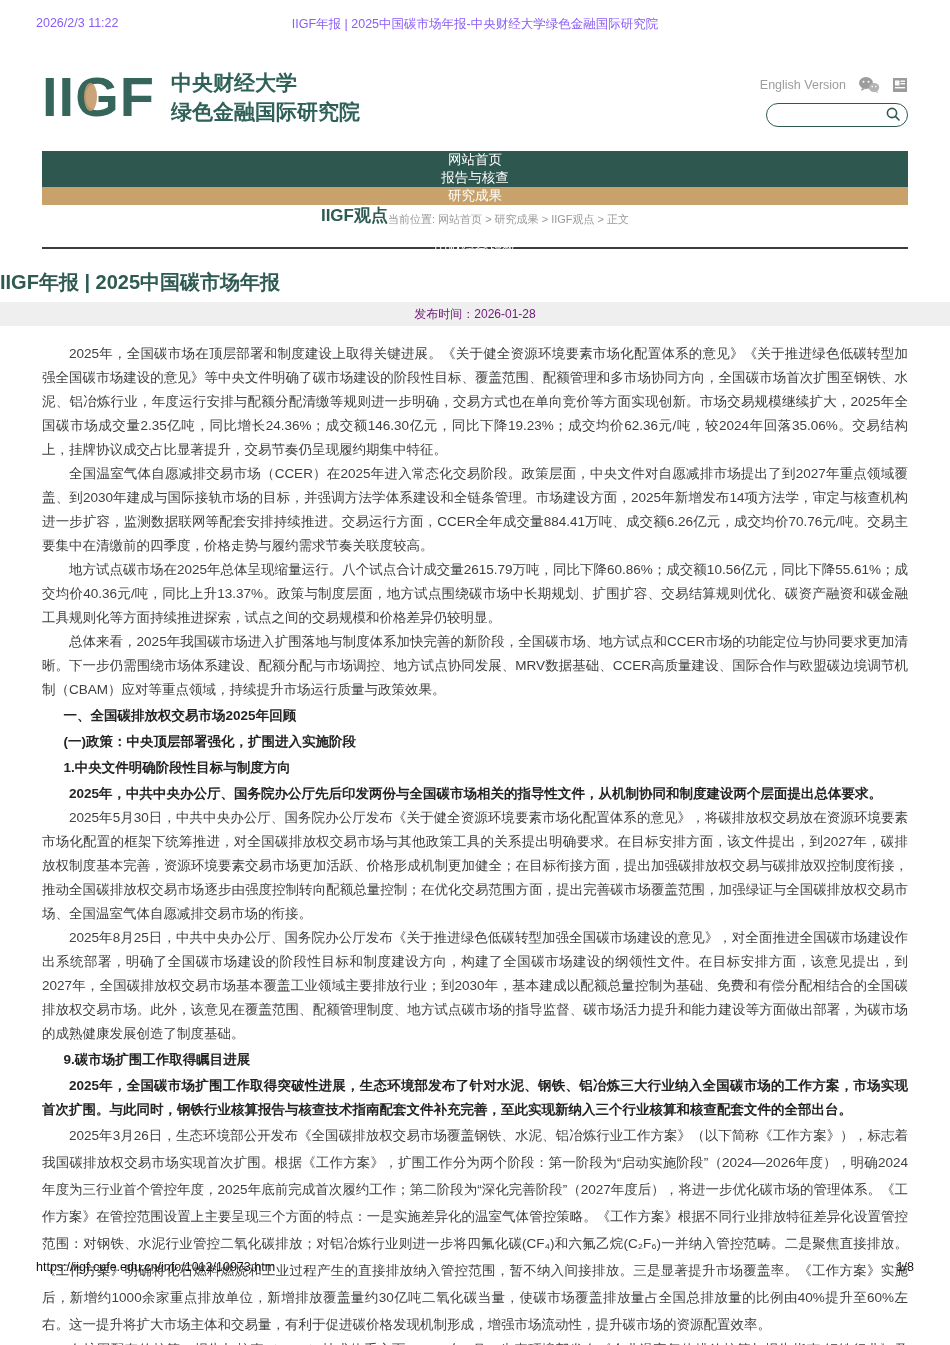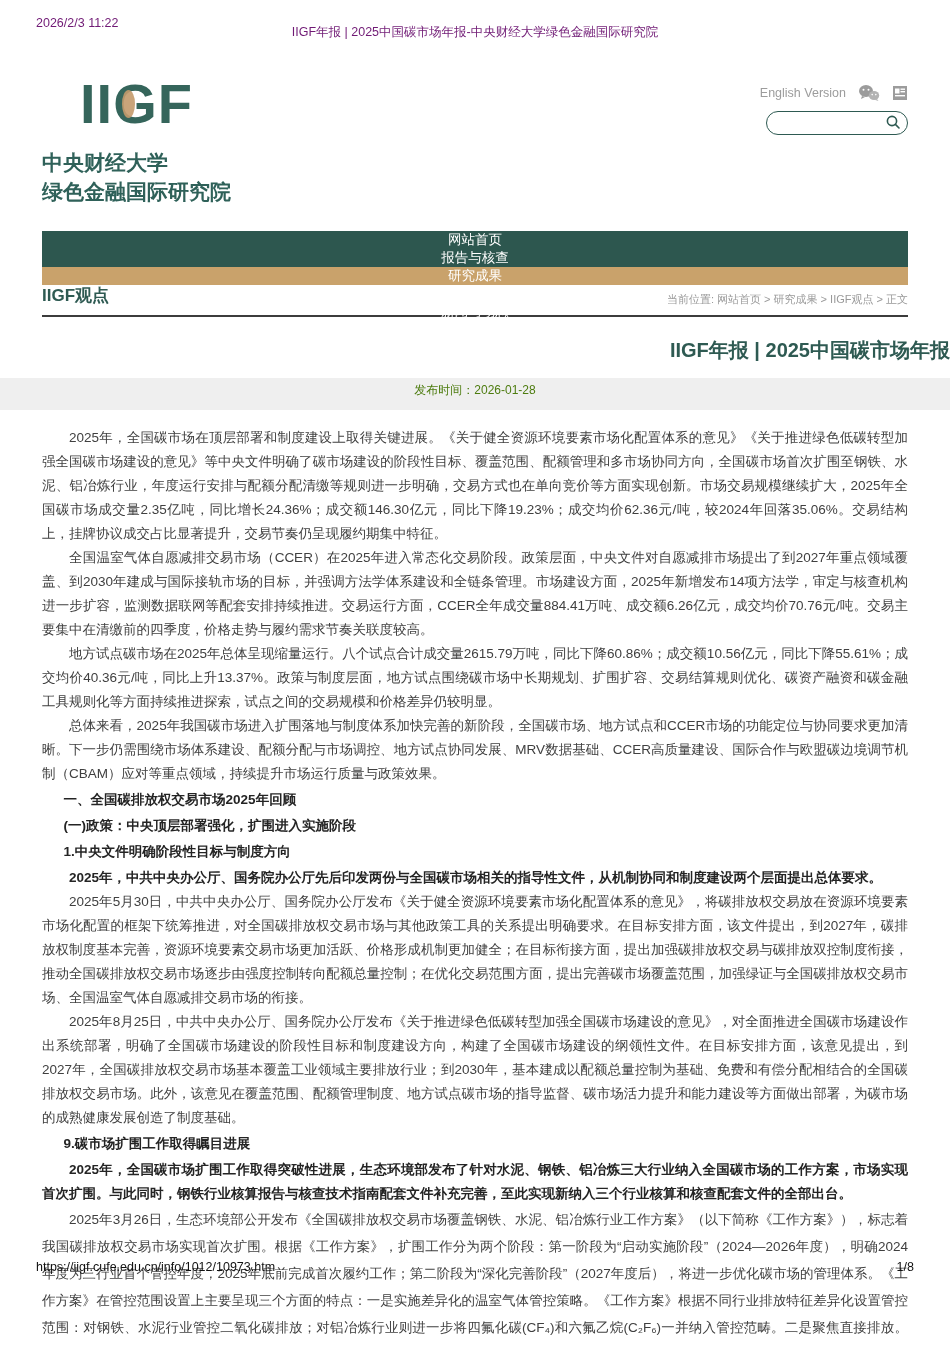--- a/index.html
+++ b/index.html
@@ -1,48 +1,48 @@
 <!DOCTYPE html>
 <html><head>
 <meta charset="utf-8">
 <style>
   html,body{margin:0;padding:0;background:#ffffff;}
   body{
     width:950px;height:1345px;position:relative;overflow:hidden;
     font-family:"Liberation Sans","DejaVu Sans",sans-serif;color:#3f3f3f;
   }
   
-  .print-header{position:relative;padding-top:24px;height:30px;font-size:12.5px;color:#701a75;}
+  .print-header{position:relative;padding-top:16px;height:30px;font-size:12.5px;color:#8b5cf6;}
   .print-header .dt{position:absolute;left:36px;top:16px;}
   .print-header .pt{text-align:center;width:100%;}
   .print-footer{position:absolute;top:1260px;left:36px;right:36px;display:flex;justify-content:space-between;font-size:12.5px;color:#111;}
   
   .site-header{margin:22px 42px 0;display:flex;justify-content:space-between;align-items:flex-start;}
-  .logo-wrap{display:flex;align-items:center;gap:16px;flex-direction:column;}
+  .logo-wrap{display:flex;align-items:center;gap:16px;}
   .logo-text{font-size:56px;font-weight:800;letter-spacing:1px;color:#35655B;line-height:1;position:relative;}
   .logo-text .g{position:relative;display:inline-block;}
   .logo-text .g::before{content:"";position:absolute;left:9px;top:14px;width:13px;height:28px;background:#C49A6B;border-radius:50%;z-index:1;opacity:.9;}
   .org{font-size:21px;font-weight:700;color:#2F6159;line-height:1.4;}
   .header-right{display:flex;flex-direction:column;align-items:flex-end;gap:9px;margin-top:8px;}
   .util-row{display:flex;align-items:center;gap:12px;color:#9c9c9c;font-size:12.5px;}
   .util-row svg{display:block;}
   .search-box{width:140px;height:22px;border:1.5px solid #2E5A52;border-radius:13px;position:relative;background:#fff;}
   .search-box input{position:absolute;left:10px;top:1px;width:100px;height:18px;border:none;outline:none;background:transparent;font-size:12px;color:#333;}
   .search-btn{position:absolute;right:5px;top:2px;width:18px;height:18px;border:none;background:transparent;padding:0;cursor:pointer;}
   
   .nav{margin:24px 42px 0;height:37px;background:#2D574F;display:flex;flex-direction:column;}
   .nav-item{flex:1;display:flex;align-items:center;justify-content:center;color:#ffffff;font-size:13.5px;cursor:pointer;}
   .nav-item.active{background:#C9A26B;}
   
-  .crumb-row{margin:0 42px;padding-top:16px;padding-bottom:8px;display:flex;justify-content:space-between;align-items:flex-end;border-bottom:2px solid #3C3C3C;}
+  .crumb-row{margin:0 42px;padding-top:16px;padding-bottom:20px;display:flex;justify-content:center;align-items:flex-end;border-bottom:2px solid #3C3C3C;}
   .crumb-title{font-size:17px;font-weight:700;color:#2E5A52;}
   .crumb-path{font-size:11px;color:#999;}
   
-  .article-title{text-align:right;color:#2E5A52;font-size:20px;font-weight:700;margin:20px 0 14px;}
-  .date-bar{background:#EFEFEF;height:32px;line-height:24px;text-align:center;color:#4d7c0f;font-size:12px;}
+  .article-title{text-align:left;color:#2E5A52;font-size:20px;font-weight:700;margin:20px 0 6px;}
+  .date-bar{background:#EFEFEF;height:24px;line-height:24px;text-align:center;color:#701a75;font-size:12px;}
   .article-body{padding:16px 42px 0;font-size:13.5px;line-height:24px;text-align:justify;color:#404040;}
   .para{margin:0;text-indent:2em;}
   .para.bold{font-weight:700;color:#242424;}
   .head{margin:2px 0;text-indent:1.6em;font-weight:700;color:#242424;}
   .loose{line-height:27px;}
 </style>
 </head>
 <body>
 
 <div class="print-header">

